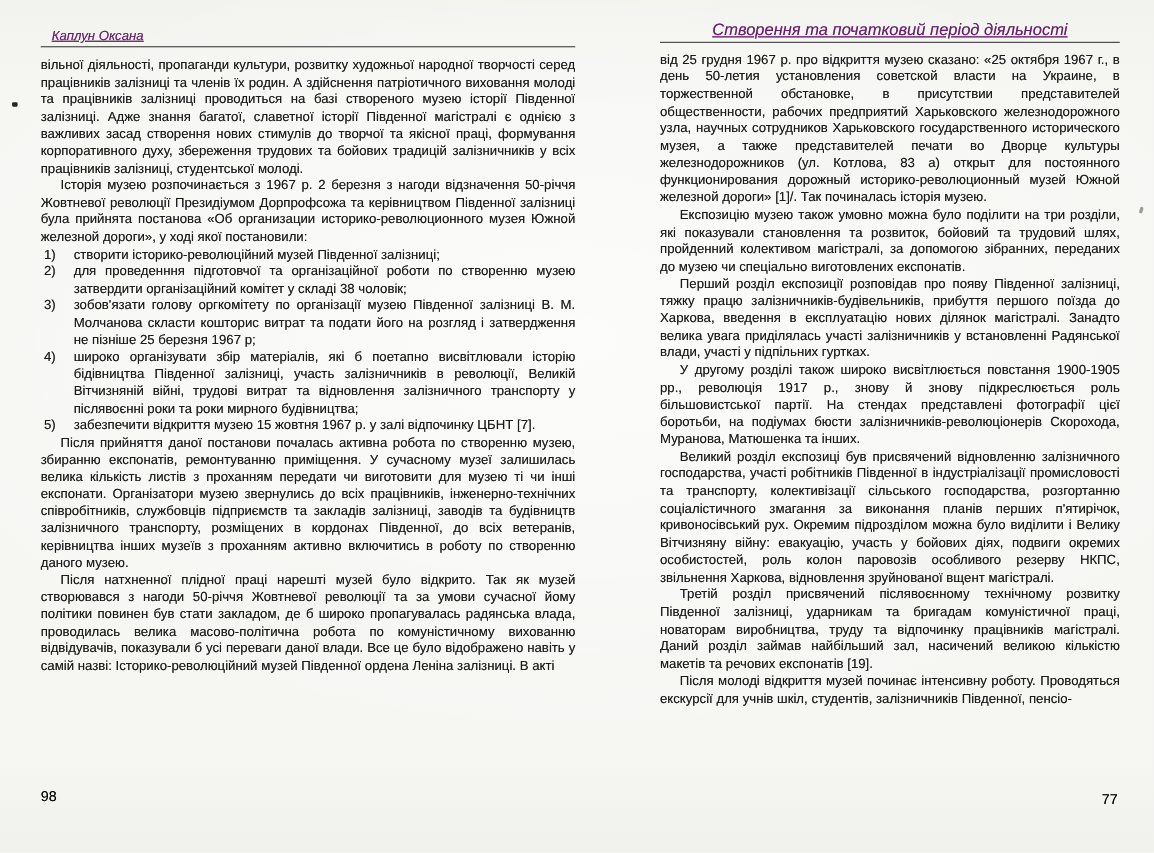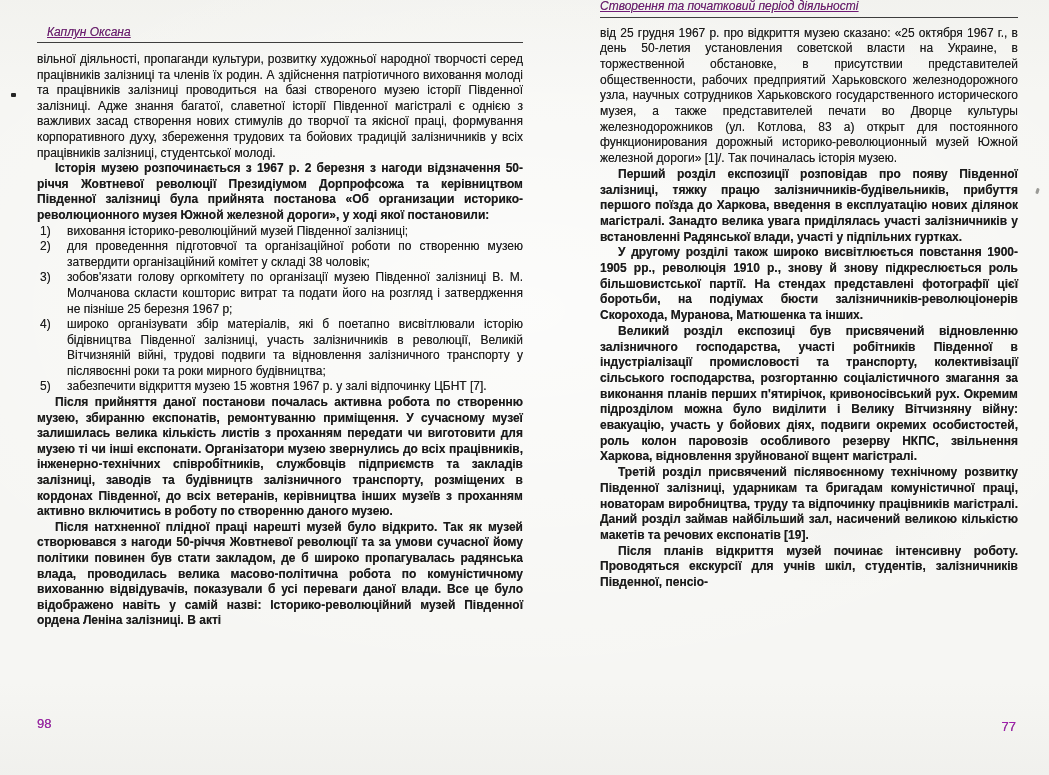--- a/index.html
+++ b/index.html
@@ -18,40 +18,40 @@
   .col{position:absolute;top:0;height:775px;}
   .col-left{left:37px;width:486px;}
   .col-right{left:600px;width:418px;}
 
   .runhead{
     font-style:italic;font-size:12px;line-height:14px;color:#701a75;
     text-shadow:0 0 .4px rgba(30,30,30,.55);
     text-decoration:underline;
   }
   .runhead-left{margin-top:25px;padding-left:10px;}
-  .runhead-right{text-align:left;line-height:13.5px;font-size:12px;}
+  .runhead-right{margin-top:21px;text-align:center;line-height:13.5px;font-size:15px;}
   .head-rule{border:0;border-top:1.6px solid #3d3d3d;margin:3px 0 0 0;width:100%;}
 
   .body-text{
     margin-top:9px;
     text-align:justify;
     text-shadow:0 0 .45px rgba(25,25,25,.6);
   }
   .col-left .body-text{font-size:12px;line-height:15.6px;}
   .col-right .body-text{font-size:12px;line-height:15.7px;margin-top:8px;}
 
   .para{margin:0;text-align:justify;}
-  .para.indent{text-indent:18px;font-weight:bold;}
+  .para.indent{text-indent:18px;}
 
   .li-row{display:flex;}
   .li-num{flex:0 0 30px;padding-left:3px;box-sizing:border-box;}
   .li-text{flex:1;text-align:justify;}
 
   .pagenum{
-    position:absolute;font-size:13px;color:#a21caf;
+    position:absolute;font-size:13px;color:#000000;
     text-shadow:0 0 .4px rgba(25,25,25,.6);
   }
   .pagenum-left{top:716px;left:0;}
   .pagenum-right{top:719px;right:2px;}
 
   
   .speck{position:absolute;background:#252525;}
   .speck-a{left:11px;top:93px;width:5px;height:4px;border-radius:1px;}
   .speck-b{left:1036px;top:188px;width:3px;height:6px;background:#9a9a96;transform:rotate(18deg);border-radius:2px;}
   .smudge{position:absolute;pointer-events:none;opacity:.5;}
@@ -72,54 +72,55 @@
 <div class="smudge smudge-c"></div>
 
 <section class="col col-left">
   <div class="runhead runhead-left">Каплун Оксана</div>
   <hr class="head-rule">
   <div class="body-text" id="left-blocks">
       <p class="para">вільної діяльності, пропаганди культури, розвитку художньої народної творчості серед працівників залізниці та членів їх родин. А здійснення патріотичного виховання молоді та працівників залізниці проводиться на базі створеного музею історії Південної залізниці. Адже знання багатої, славетної історії Південної магістралі є однією з важливих засад створення нових стимулів до творчої та якісної праці, формування корпоративного духу, збереження трудових та бойових традицій залізничників у всіх працівників залізниці, студентської молоді.</p>
       <p class="para indent">Історія музею розпочинається з 1967 р. 2 березня з нагоди відзначення 50-річчя Жовтневої революції Президіумом Дорпрофсожа та керівництвом Південної залізниці була прийнята постанова «Об организации историко-революционного музея Южной железной дороги», у ході якої постановили:</p>
       <div class="li-row">
         <span class="li-num">1)</span>
-        <div class="li-text">виховання історико-революційний музей Південної залізниці;</div>
+        <div class="li-text">створити історико-революційний музей Південної залізниці;</div>
       </div>
       <div class="li-row">
         <span class="li-num">2)</span>
         <div class="li-text">для проведенння підготовчої та організаційної роботи по створенню музею затвердити організаційний комітет у складі 38 чоловік;</div>
       </div>
       <div class="li-row">
         <span class="li-num">3)</span>
         <div class="li-text">зобов'язати голову оргкомітету по організації музею Південної залізниці В. М. Молчанова скласти кошторис витрат та подати його на розгляд і затвердження не пізніше 25 березня 1967 р;</div>
       </div>
       <div class="li-row">
         <span class="li-num">4)</span>
-        <div class="li-text">широко організувати збір матеріалів, які б поетапно висвітлювали історію бідівництва Південної залізниці, участь залізничників в революції, Великій Вітчизняній війні, трудові подвиги та відновлення залізничного транспорту у післявоєнні роки та роки мирного будівництва;</div>
+        <div class="li-text">широко організувати збір матеріалів, які б поетапно висвітлювали історію бідівництва Південної залізниці, участь залізничників в революції, Великій Вітчизняній війні, трудові витрат та відновлення залізничного транспорту у післявоєнні роки та роки мирного будівництва;</div>
       </div>
       <div class="li-row">
         <span class="li-num">5)</span>
         <div class="li-text">забезпечити відкриття музею 15 жовтня 1967 р. у залі відпочинку ЦБНТ [7].</div>
       </div>
       <p class="para indent">Після прийняття даної постанови почалась активна робота по створенню музею, збиранню експонатів, ремонтуванню приміщення. У сучасному музеї залишилась велика кількість листів з проханням передати чи виготовити для музею ті чи інші експонати. Організатори музею звернулись до всіх працівників, інженерно-технічних співробітників, службовців підприємств та закладів залізниці, заводів та будівництв залізничного транспорту, розміщених в кордонах Південної, до всіх ветеранів, керівництва інших музеїв з проханням активно включитись в роботу по створенню даного музею.</p>
       <p class="para indent">Після натхненної плідної праці нарешті музей було відкрито. Так як музей створювався з нагоди 50-річчя Жовтневої революції та за умови сучасної йому політики повинен був стати закладом, де б широко пропагувалась радянська влада, проводилась велика масово-політична робота по комуністичному вихованню відвідувачів, показували б усі переваги даної влади. Все це було відображено навіть у самій назві: Історико-революційний музей Південної ордена Леніна залізниці. В акті</p>
     </div>
   <div class="pagenum pagenum-left">98</div>
 </section>
 
 <section class="col col-right">
   <div class="runhead runhead-right">
     <div>Створення та початковий період діяльності</div>
   </div>
   <hr class="head-rule">
   <div class="body-text" id="right-blocks">
       <p class="para">від 25 грудня 1967 р. про відкриття музею сказано: «25 октября 1967 г., в день 50-летия установления советской власти на Украине, в торжественной обстановке, в присутствии представителей общественности, рабочих предприятий Харьковского железнодорожного узла, научных сотрудников Харьковского государственного исторического музея, а также представителей печати во Дворце культуры железнодорожников (ул. Котлова, 83 а) открыт для постоянного функционирования дорожный историко-революционный музей Южной железной дороги» [1]/. Так починалась історія музею.</p>
+      <p class="para indent">Експозицію музею також умовно можна було поділити на три розділи, які показували становлення та розвиток, бойовий та трудовий шлях, пройденний колективом магістралі, за допомогою зібранних, переданих до музею чи спеціально виготовлених експонатів.</p>
       <p class="para indent">Перший розділ експозиції розповідав про появу Південної залізниці, тяжку працю залізничників-будівельників, прибуття першого поїзда до Харкова, введення в експлуатацію нових ділянок магістралі. Занадто велика увага приділялась участі залізничників у встановленні Радянської влади, участі у підпільних гуртках.</p>
-      <p class="para indent">У другому розділі також широко висвітлюється повстання 1900-1905 рр., революція 1910 р., знову й знову підкреслюється роль більшовистської партії. На стендах представлені фотографії цієї боротьби, на подіумах бюсти залізничників-революціонерів Скорохода, Муранова, Матюшенка та інших.</p>
+      <p class="para indent">У другому розділі також широко висвітлюється повстання 1900-1905 рр., революція 1917 р., знову й знову підкреслюється роль більшовистської партії. На стендах представлені фотографії цієї боротьби, на подіумах бюсти залізничників-революціонерів Скорохода, Муранова, Матюшенка та інших.</p>
       <p class="para indent">Великий розділ експозиці був присвячений відновленню залізничного господарства, участі робітників Південної в індустріалізації промисловості та транспорту, колективізації сільського господарства, розгортанню соціалістичного змагання за виконання планів перших п'ятирічок, кривоносівський рух. Окремим підрозділом можна було виділити і Велику Вітчизняну війну: евакуацію, участь у бойових діях, подвиги окремих особистостей, роль колон паровозів особливого резерву НКПС, звільнення Харкова, відновлення зруйнованої вщент магістралі.</p>
       <p class="para indent">Третій розділ присвячений післявоєнному технічному розвитку Південної залізниці, ударникам та бригадам комуністичної праці, новаторам виробництва, труду та відпочинку працівників магістралі. Даний розділ займав найбільший зал, насичений великою кількістю макетів та речових експонатів [19].</p>
-      <p class="para indent">Після планів відкриття музей починає інтенсивну роботу. Проводяться екскурсії для учнів шкіл, студентів, залізничників Південної, пенсіо-</p>
+      <p class="para indent">Після молоді відкриття музей починає інтенсивну роботу. Проводяться екскурсії для учнів шкіл, студентів, залізничників Південної, пенсіо-</p>
     </div>
   <div class="pagenum pagenum-right">77</div>
 </section>
 
 <div class="speck speck-a"></div>
 <div class="speck speck-b"></div>
 
 </body></html>

